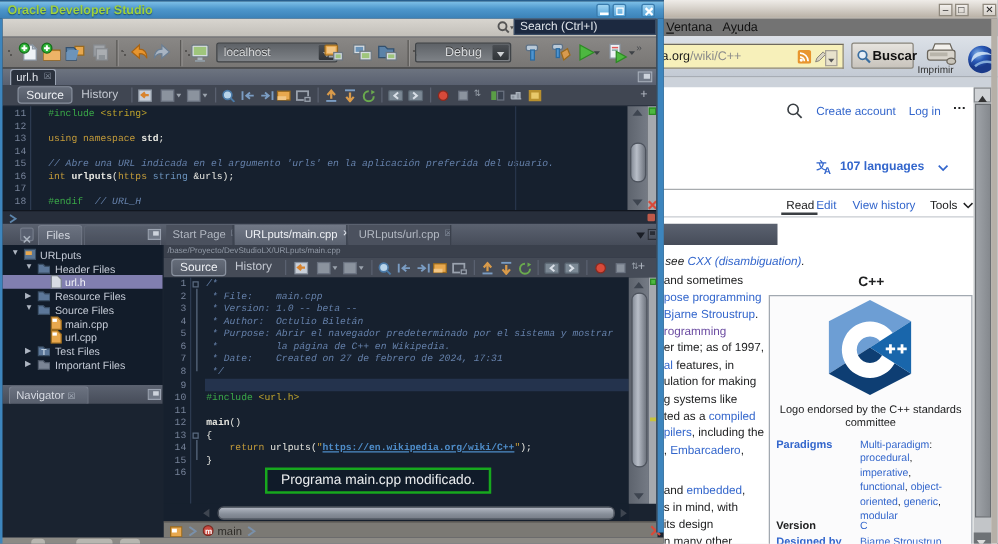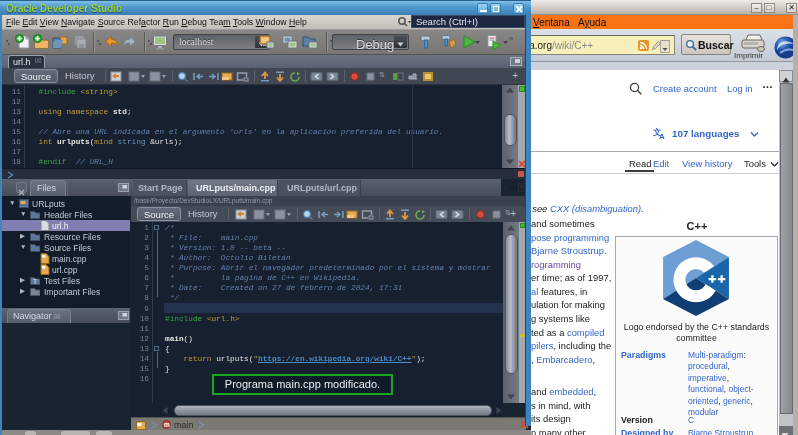--- a/index.html
+++ b/index.html
@@ -5,42 +5,42 @@
 * { margin:0; padding:0; box-sizing:border-box; }
 html,body { width:798px; height:435px; overflow:hidden; background:#fff; }
 body { position:relative; font-family:"Liberation Sans", sans-serif; }
 .mono { font-family:"Liberation Mono", monospace; }
 
 #browser { position:absolute; left:520px; top:0; width:278px; height:435px; }
 #b-title { position:absolute; left:0; top:0; width:278px; height:15px;
   background:linear-gradient(#efece8, #d8d3cc 45%, #b9b1a6); border-bottom:1px solid #9a948a; }
 .wbtn { position:absolute; top:3px; width:11px; height:10px; background:linear-gradient(#f2efec,#d5d0c9);
   border:1px solid #8f897e; color:#222; font-size:8px; line-height:8px; text-align:center; }
-#b-menu { position:absolute; left:0; top:15px; width:278px; height:14px; background:#f97316; color:#111; font-size:10px; }
+#b-menu { position:absolute; left:0; top:15px; width:278px; height:14px; background:#737373; color:#111; font-size:10px; }
 #b-tool { position:absolute; left:0; top:29px; width:278px; height:33px;
   background:linear-gradient(#dce1e8,#c3cad4); border-bottom:1px solid #8f96a0; }
 #b-strip { position:absolute; left:0; top:62px; width:278px; height:8px; background:#ccd2da; }
 #b-content { position:absolute; left:5px; top:70px; width:260px; height:365px; background:#fff;text-decoration:underline; }
 #b-scroll { position:absolute; left:259px; top:70px; width:14px; height:365px; background:#aeb2b6; }
 #b-rborder { position:absolute; left:273px; top:15px; width:5px; height:420px; background:#b6b0a8; }
 .link { color:#3366cc; text-decoration:none; }
 .vlink { color:#6b4ba1; }
 
 #ide { position:absolute; left:0; top:0; width:531px; height:435px; background:#1a2330; }
 #i-title { position:absolute; left:0; top:0; width:531px; height:15px;
   background:linear-gradient(#7fc1e8 0%, #4d97cc 45%, #3a80b6 100%); border-top:1px solid #275e8d; }
 #i-menu { position:absolute; left:2px; top:15px; width:524px; height:14px; background:linear-gradient(#d8d5cf,#c2bfb9); color:#111; font-size:8.7px; }
 #i-tool { position:absolute; left:2px; top:29px; width:524px; height:26px;
   background:linear-gradient(#898785,#787674); border-top:1px solid #9f9d9b; border-bottom:1px solid #55534f; }
 #i-tabrow1 { position:absolute; left:2px; top:55px; width:524px; height:13px; background:linear-gradient(#6d7480,#596070); }
 #i-srcbar1 { position:absolute; left:2px; top:68px; width:524px; height:17px; background:#404652; border-bottom:1px solid #2c3340; }
 #i-editor1 { position:absolute; left:2px; top:85px; width:500px; height:83px; background:#16202e; }
 #i-crumb1 { position:absolute; left:2px; top:168px; width:524px; height:11px; background:#272e3b; border-top:1px solid #11161f; }
 
-#i-tabrow2 { position:absolute; left:2px; top:179px; width:499px; height:17px; background:linear-gradient(#5b6270,#464c59); }
+#i-tabrow2 { position:absolute; left:2px; top:179px; width:620px; height:17px; background:linear-gradient(#5b6270,#464c59); }
 #i-path { position:absolute; left:131px; top:196px; width:395px; height:10px; background:#3a404c; color:#929aa7; font-size:6.5px; line-height:10px; }
 #i-srcbar2 { position:absolute; left:131px; top:206px; width:395px; height:16px; background:#454b57; }
 #i-files { position:absolute; left:2px; top:196px; width:128px; height:112px; background:#121c2a; }
 #i-navhdr { position:absolute; left:2px; top:308px; width:128px; height:15px; background:linear-gradient(#5b6270,#464c59); }
 #i-nav { position:absolute; left:2px; top:323px; width:128px; height:107px; background:#121c2a; }
 #i-editor2 { position:absolute; left:131px; top:222px; width:372px; height:181px; background:#16202e; }
 #i-hscroll { position:absolute; left:131px; top:403px; width:372px; height:14px; background:#16202e; }
 #i-status { position:absolute; left:131px; top:417px; width:395px; height:13px; background:#7b7974; border-top:1px solid #55534f; }
 #i-bottom { position:absolute; left:0px; top:430px; width:531px; height:5px; background:#8c8a85; }
 #i-lborder { position:absolute; left:0; top:15px; width:2px; height:420px; background:#3d85bd; }
@@ -55,21 +55,21 @@
 .wht { color:#e6e6e0; }
 .str { color:#4e8cc8; font-weight:bold; }
 .ibtn { position:absolute; top:2px; width:11px; height:11px; overflow:hidden; background:linear-gradient(#9fd4f2,#5aa8dc); border:1px solid #3a7cad; border-radius:2px; }
 .tsep { position:absolute; top:2px; width:2px; height:21px; border-left:1px solid #5a5856; border-right:1px solid #969492; }
 .tdots { position:absolute; top:10px; width:4px; height:6px; background:radial-gradient(circle 1px at 1px 1px,#565452 1px,transparent 1px), radial-gradient(circle 1px at 3px 4px,#565452 1px,transparent 1px); }
 .tico { position:absolute; top:3px; }
 .srcbtn { position:absolute; top:1px; height:14px; background:linear-gradient(#666d7a,#525966); border:1px solid #8a92a0; border-radius:3px; color:#eef0f4; font-size:9.5px; line-height:13px; padding:0 6px; }
 .histlbl { position:absolute; top:2px; color:#c3c8d1; font-size:9.5px; }
 .sbsep { position:absolute; top:2px; width:1px; height:12px; background:#5a6170; }
 .sico { position:absolute; top:2.5px; }
-.etab { position:absolute; top:1px; height:16px; background:#4b515e; border-right:1px solid #3a404c; font-size:9px; line-height:15px; padding-left:5px; display:flex; align-items:flex-end; white-space:nowrap; overflow:hidden;font-weight:bold; }
+.etab { position:absolute; top:1px; height:16px; background:#4b515e; border-right:1px solid #3a404c; font-size:9px; line-height:15px; padding-left:5px; display:flex; align-items:flex-start; white-space:nowrap; overflow:hidden; }
 .etabact { background:linear-gradient(#717886,#5b6270); }
 .tclose { color:#8a93a2; font-size:7px; margin-left:4px; }
 .trow { position:absolute; left:0; width:128px; height:11px; }
 .arr { position:absolute; top:1px; color:#aeb6c2; font-size:6.5px; }
 .ticon { position:absolute; top:0px; width:10px; height:11px; }
 .tlbl { position:absolute; top:0.5px; color:#c5cbd6; font-size:8.5px; }
 </style>
 </head>
 <body>
 
@@ -219,21 +219,20 @@
     <div class="ibtn" style="left:490px;">
         <div style="position:absolute;left:2px;top:2px;width:6px;height:6px;border:1.5px solid #fff;"></div>
       </div>
     <div class="ibtn" style="left:513px;">
         <svg width="11" height="11" style="display:block;">
           <path d="M2.5 2.5 L8 8 M8 2.5 L2.5 8" stroke="#fff" stroke-width="1.8"></path>
         </svg>
       </div>
   </div>
   <div id="i-menu">
-    <span style="position:absolute;left:4px;top:1.5px;"><u>F</u>ile&nbsp;<u>E</u>dit&nbsp;<u>V</u>iew&nbsp;<u>N</u>avigate&nbsp;<u>S</u>ource&nbsp;Ref<u>a</u>ctor&nbsp;<u>R</u>un&nbsp;<u>D</u>ebug&nbsp;Tea<u>m</u>&nbsp;<u>T</u>ools&nbsp;<u>W</u>indow&nbsp;<u>H</u>elp</span>
     <svg style="position:absolute;left:395px;top:1px;" width="14" height="12">
         <circle cx="5" cy="5" r="3.2" fill="none" stroke="#555" stroke-width="1.5"></circle>
         <path d="M7.5 7.5 L10 10" stroke="#555" stroke-width="1.5"></path>
         <path d="M11 5 l3 0 l-1.5 2.5 z" fill="#555"></path>
       </svg>
     <div style="position:absolute;left:409px;top:0px;width:114px;height:13px;background:#1c2940;border:1px solid #394b63;color:#dfe4ea;font-size:9.5px;line-height:12px;padding-left:4px;">Search (Ctrl+I)</div>
   </div>
   <div id="i-tool">
     <div class="tsep" style="left:91px;"></div>
       <div class="tsep" style="left:142px;"></div>
@@ -277,21 +276,21 @@
         <path d="M14.5 8.5 L8.5 3 L8.5 6.2 C4.5 6.2 2.5 9.2 2.5 13.5 C3.8 10.8 5.5 9.9 8.5 10 L8.5 13.5 Z" fill="#a8b4c2" stroke="#6a7e93" stroke-width="1"></path>
       </svg>
 
     <svg class="tico" style="left:149px;" width="18" height="18">
         <rect x="2.5" y="3" width="13" height="9.5" rx="1" fill="#d7dde2" stroke="#6e7880"></rect>
         <rect x="4" y="4.5" width="10" height="6.5" fill="#9fc57c"></rect>
         <rect x="7" y="13" width="4" height="2" fill="#aab4bc"></rect>
         <rect x="5" y="15" width="8" height="1.5" fill="#8e99a2"></rect>
       </svg>
 
-    <div style="position:absolute;left:171px;top:4px;width:97px;height:16px;background:linear-gradient(#5e6267,#7e8287);border:1px solid #3f4347;border-radius:2px;font-family:Liberation Serif, serif;">
+    <div style="position:absolute;left:171px;top:4px;width:97px;height:16px;background:linear-gradient(#5e6267,#7e8287);border:1px solid #3f4347;border-radius:2px;">
       <span style="position:absolute;left:5px;top:1.5px;color:#d8dadc;font-size:9.5px;text-shadow:0 -1px 0 #333;">localhost</span>
       <div style="position:absolute;right:1px;top:1px;width:13px;height:12px;background:linear-gradient(#4a4e53,#303438);border-radius:1px;"><svg width="13" height="12">
             <path d="M3.5 4.5 h6 l-3 4 z" fill="#cfd2d5"></path>
           </svg></div>
     </div>
 
     <svg class="tico" style="left:256px;" width="18" height="18">
         <rect x="2" y="3" width="10" height="8" rx="1" fill="#e8a84e" stroke="#9a6a1e"></rect>
         <rect x="3.5" y="4.5" width="7" height="5" fill="#f2c684"></rect>
         <rect x="5" y="11.5" width="4" height="1.5" fill="#9aa5b0"></rect>
@@ -304,21 +303,21 @@
         <rect x="7" y="8" width="9" height="7" fill="#d7dde2" stroke="#6e7880"></rect>
         <rect x="8.5" y="9.5" width="6" height="4" fill="#9fc57c"></rect>
       </svg>
     <svg class="tico" style="left:299px;" width="18" height="18">
         <path d="M2 4 h5 l2 2 h5 v7 h-12 z" fill="#5b82a8" stroke="#33506e"></path>
         <rect x="8" y="9" width="8" height="6" fill="#d7dde2" stroke="#6e7880"></rect>
         <rect x="9.5" y="10.5" width="5" height="3" fill="#9fc57c"></rect>
       </svg>
 
     <div style="position:absolute;left:330px;top:4px;width:77px;height:16px;background:linear-gradient(#5e6267,#7e8287);border:1px solid #3f4347;border-radius:2px;">
-      <span style="position:absolute;left:5px;top:1.5px;color:#d8dadc;font-size:13px;text-shadow:0 -1px 0 #333;padding-left:18px;">Debug</span>
+      <span style="position:absolute;left:5px;top:1.5px;color:#d8dadc;font-size:10px;text-shadow:0 -1px 0 #333;padding-left:18px;">Debug</span>
       <div style="position:absolute;right:1px;top:1px;width:13px;height:12px;background:linear-gradient(#4a4e53,#303438);border-radius:1px;"><svg width="13" height="12">
             <path d="M3.5 4.5 h6 l-3 4 z" fill="#cfd2d5"></path>
           </svg></div>
     </div>
 
     <svg class="tico" style="left:415px;" width="18" height="18">
         <rect x="4" y="3" width="9" height="4.5" rx="1.5" fill="#b9c9d8" stroke="#5e7287"></rect>
         <rect x="7.5" y="7" width="3" height="8" fill="#4e94d0" stroke="#2a6aa0"></rect>
       </svg>
 
@@ -437,21 +436,21 @@
     <span style="position:absolute;right:8px;top:2px;color:#b8bec8;font-size:10px;">+</span>
   </div>
   <div id="i-editor1">
     <div class="gut mono" style="position:absolute;left:0;top:2px;width:19px;font-size:7.75px;line-height:10.07px;">11<br>12<br>13<br>14<br>15<br>16<br>17<br>18</div>
     <div style="position:absolute;left:22px;top:0;width:1px;height:83px;background:#2c3a50;"></div>
     <pre style="position:absolute;left:36.5px;top:2px;font-size:7.75px;line-height:10.07px;"><span class="grn">#include</span><span class="wht"> </span><span class="yel">&lt;string&gt;</span>
 
 <span class="kw">using namespace</span><span class="wht"> <b>std</b>;</span>
 
 <span class="cmt">// Abre una URL indicada en el argumento 'urls' en la aplicación preferida del usuario.</span>
-<span class="kw">int</span><span class="wht"> <b>urlputs</b>(</span><span class="kw">mind</span><span class="wht"> </span><span class="typ">string</span><span class="wht"> &amp;urls);</span>
+<span class="kw">int</span><span class="wht"> <b>urlputs</b>(</span><span class="kw">https</span><span class="wht"> </span><span class="typ">string</span><span class="wht"> &amp;urls);</span>
 
 <span class="grn">#endif</span><span class="cmt">  // URL_H</span></pre>
     <div style="position:absolute;left:410px;top:0;width:1px;height:83px;background:#27344a;"></div>
 
     <div style="position:absolute;left:500px;top:0;width:16px;height:83px;background:linear-gradient(90deg,#5d636d,#757b85);"></div>
     <svg style="position:absolute;left:501px;top:0px;" width="14" height="10">
         <path d="M7 2.5 l4 5 h-8 z" fill="#3e4550"></path>
       </svg>
     <div style="position:absolute;left:501.5px;top:29px;width:13px;height:32px;background:linear-gradient(90deg,#868d98,#b8bec8 40%,#6e747e);border-radius:6px;border:1px solid #4e545e;"></div>
     <svg style="position:absolute;left:501px;top:72px;" width="14" height="10">

